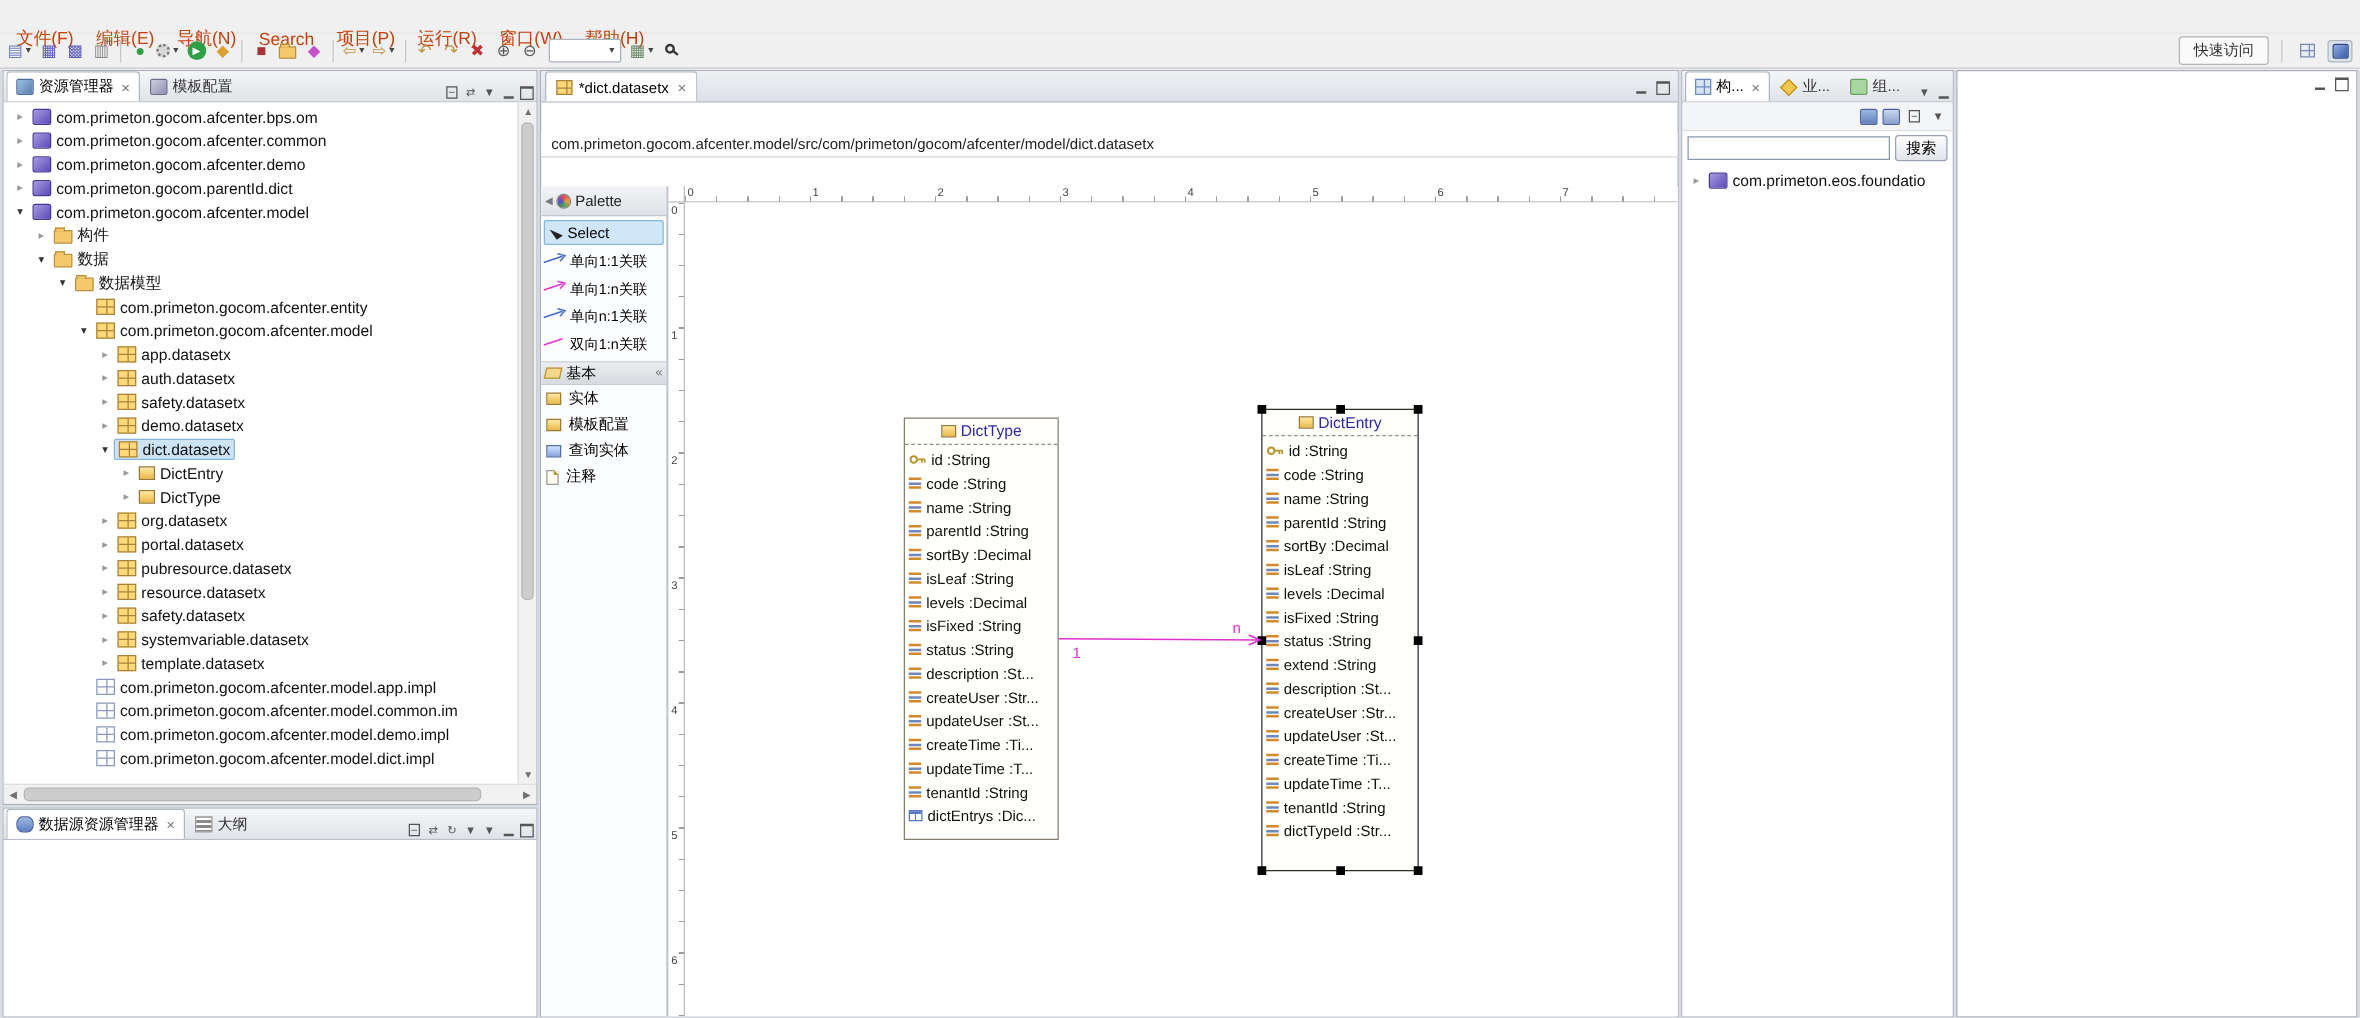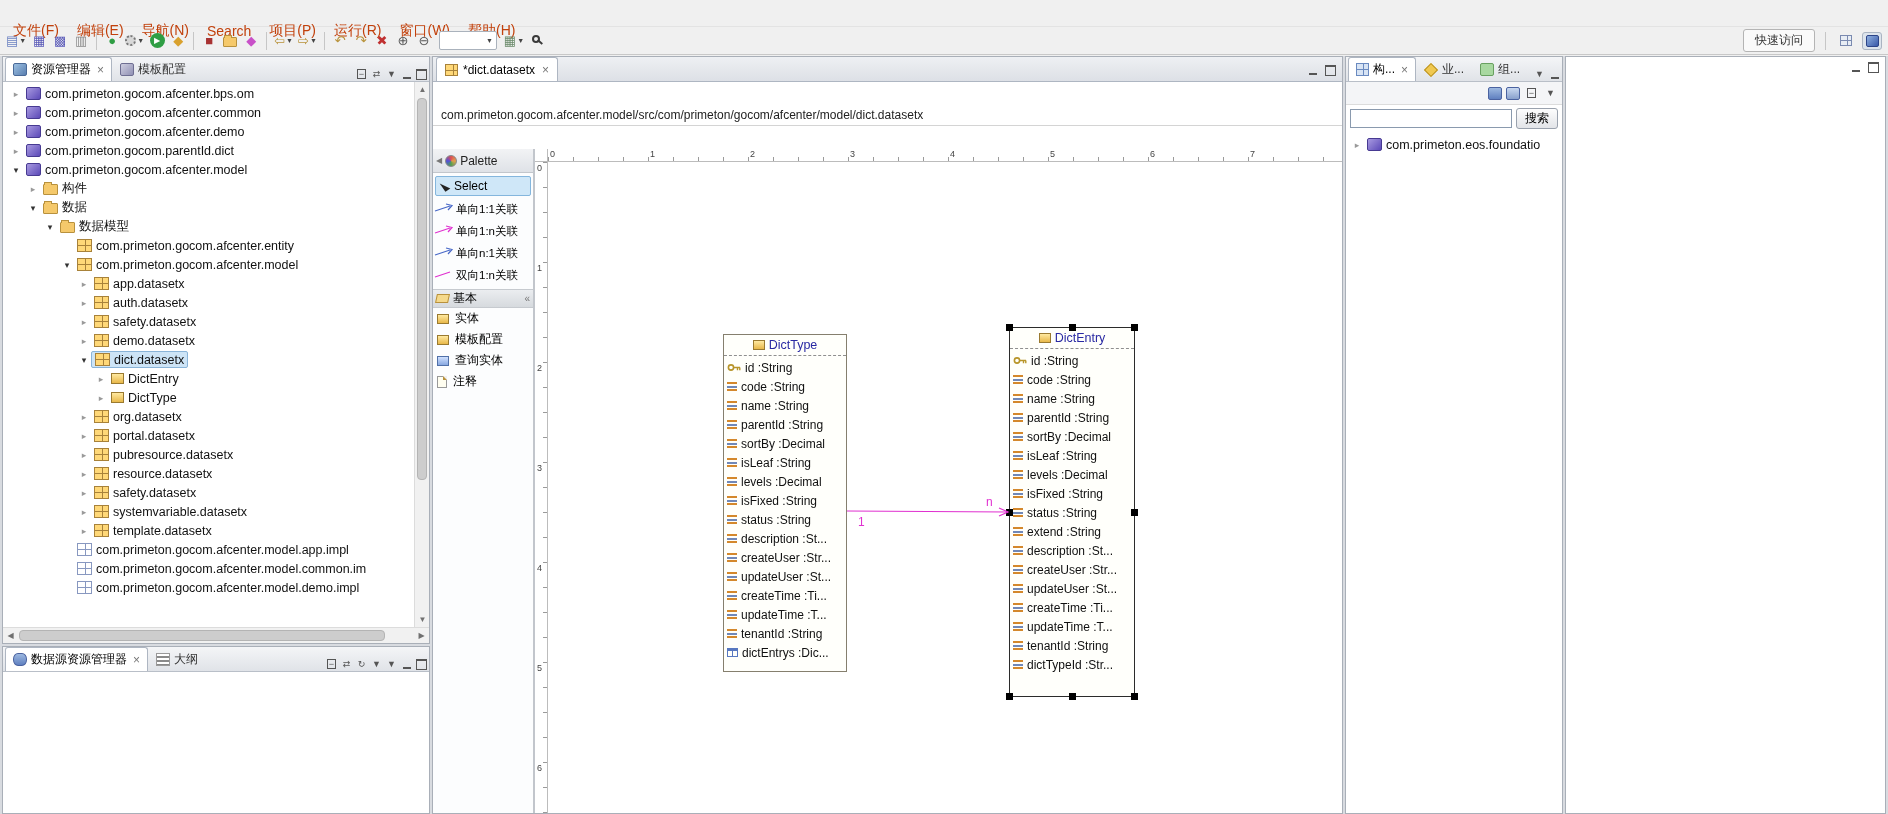--- a/index.html
+++ b/index.html
@@ -517,20 +517,27 @@
                   <span class="tlabel">com.primeton.gocom.afcenter.model.common.im</span>
                 </span>
               </div>
               <div class="tree-row" style="padding-left: 57px;">
                 <span class="arrow"></span>
                 <span class="twrap">
                   <span class="ti ti-impl"></span>
                   <span class="tlabel">com.primeton.gocom.afcenter.model.demo.impl</span>
                 </span>
               </div>
+              <div class="tree-row" style="padding-left: 57px;">
+                <span class="arrow"></span>
+                <span class="twrap">
+                  <span class="ti ti-impl"></span>
+                  <span class="tlabel">com.primeton.gocom.afcenter.model.dict.impl</span>
+                </span>
+              </div>
             </div>
           <div class="vscroll">
             <span class="sarrow" style="top:0">▲</span>
             <div class="vthumb"></div>
             <span class="sarrow" style="bottom:0">▼</span>
           </div>
         </div>
         <div class="hscroll">
           <span class="sarrow" style="left:0">◀</span>
           <div class="hthumb"></div>

